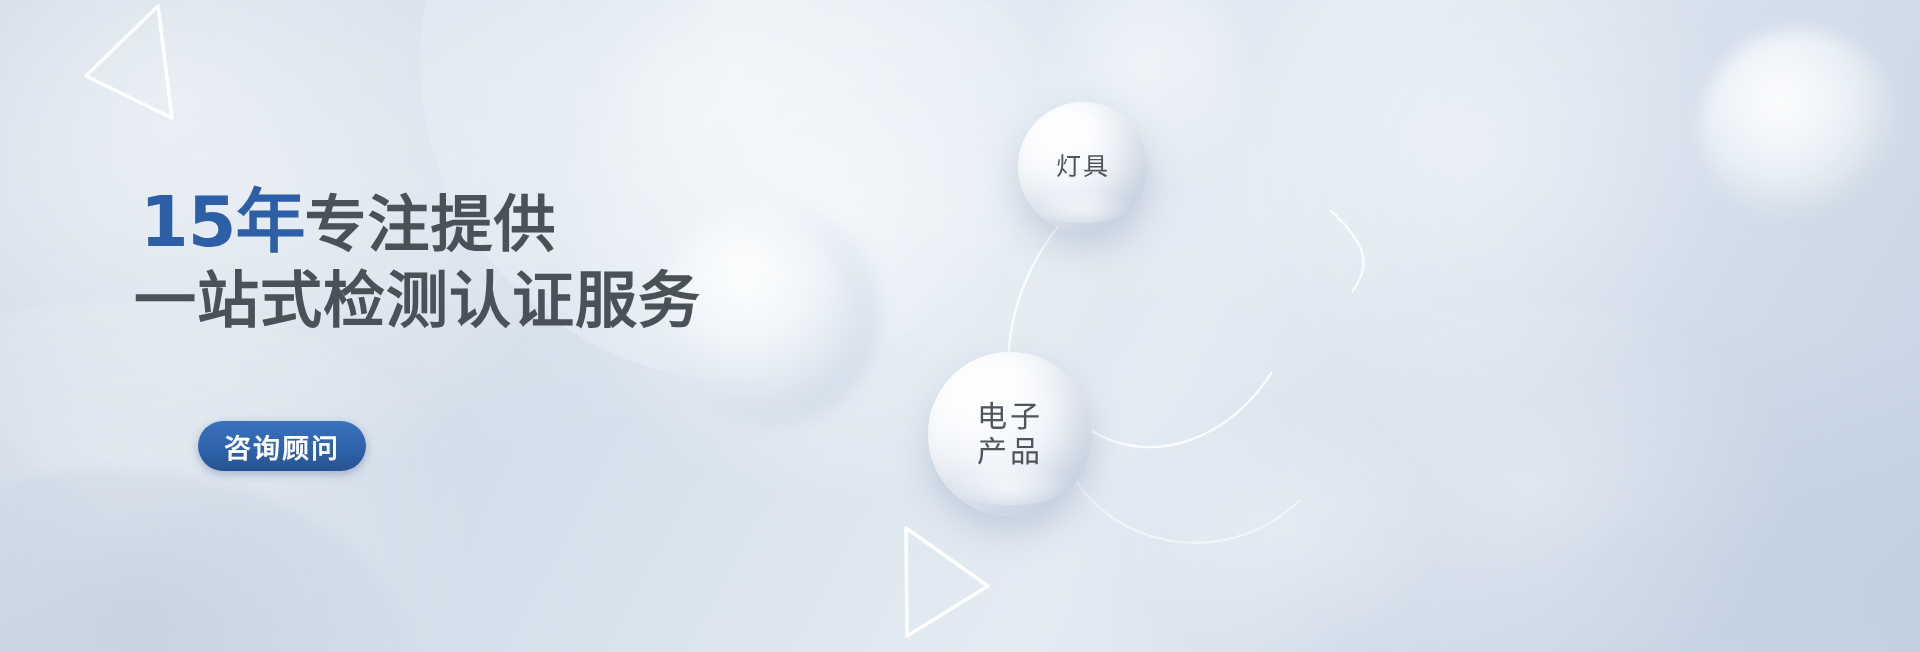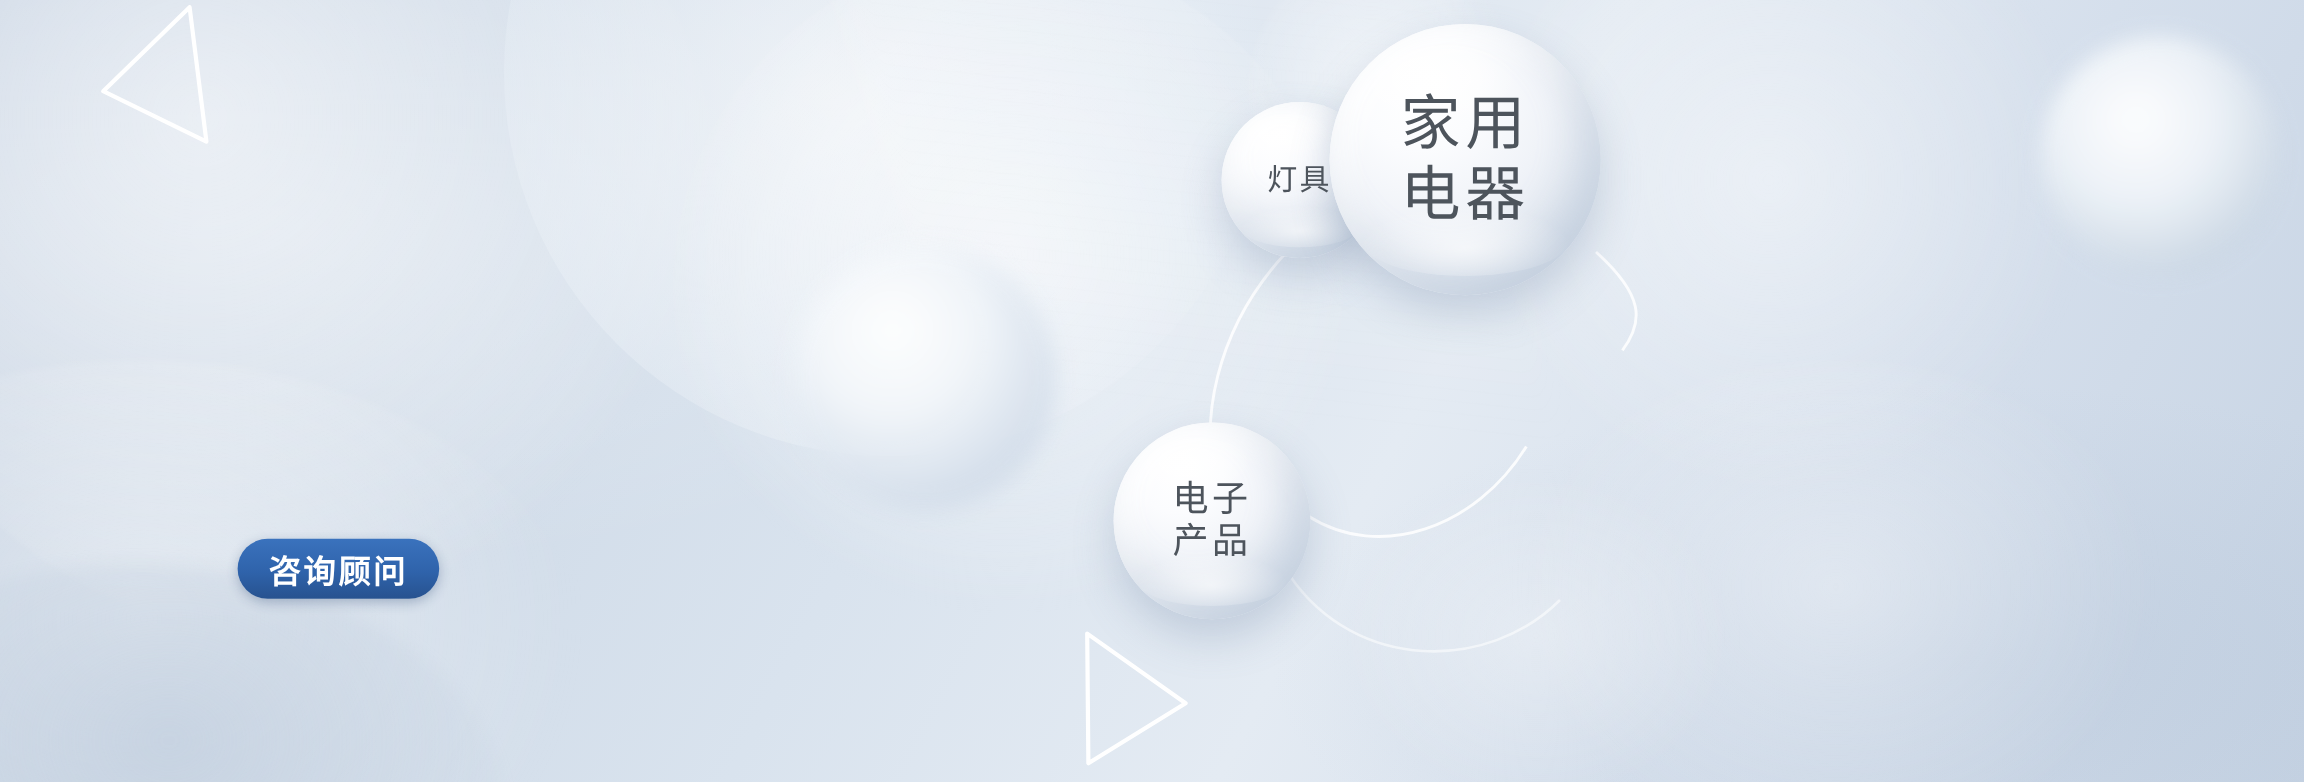--- a/index.html
+++ b/index.html
@@ -112,21 +112,21 @@
     font-family:"DejaVu Sans","Liberation Sans",sans-serif;
     font-weight:700;
   }
   .hl-num{
     font-size:70px;
     letter-spacing:-1px;
   }
   .hl-main{color:#4b5159;}
 
   
-  .btn-row{position:absolute;left:198px;top:449px;display:flex;gap:37px;}
+  .btn-row{position:absolute;left:198px;top:421px;display:flex;gap:37px;}
   .btn{
     display:flex;align-items:center;justify-content:center;
     height:50px;padding:0 26px;
     border-radius:26px;
     background:linear-gradient(180deg,#3a72bd 0%,#2f63ab 55%,#27528f 100%);
     color:#ffffff;
     font-family:"DejaVu Sans","Liberation Sans",sans-serif;
     font-size:27px;font-weight:700;letter-spacing:2px;
     box-shadow:0 3px 10px rgba(32,64,110,.30);
     border:none;cursor:pointer;white-space:nowrap;
@@ -161,21 +161,21 @@
   .sphere::before{ 
     content:"";position:absolute;
     left:12%;bottom:7%;width:76%;height:26%;
     border-radius:50%;
     background:radial-gradient(ellipse at 50% 60%, rgba(255,255,255,.60), rgba(255,255,255,0) 72%);
     pointer-events:none;
   }
   .sphere span{position:relative;z-index:2;display:block;line-height:1.18;}
 
   .sph-lamp{
-    left:118px;top:85px;width:130px;height:130px;
+    left:118px;top:102px;width:130px;height:130px;
     font-size:25px;letter-spacing:2px;justify-content:center;
   }
   .sph-appliance{
     left:208px;top:20px;width:226px;height:226px;
     font-size:50px;letter-spacing:4px;
   }
   .sph-eu{
     left:338px;top:272px;width:226px;height:226px;
     font-size:44px;letter-spacing:4px;
   }
@@ -209,42 +209,44 @@
       <path d="M88 4 L16 74 L102 116 Z" stroke="#ffffff" stroke-width="3.5" fill="none" stroke-linejoin="round"></path>
     </svg>
   </div>
 
   <div class="tri tri-bottom">
     <svg width="120" height="134" viewBox="0 0 120 134" fill="none" aria-hidden="true">
       <path d="M22 20 L104 78 L23 128 Z" stroke="#ffffff" stroke-width="3.5" fill="none" stroke-linejoin="round"></path>
     </svg>
   </div>
 
+  <div class="copy">
+    <div class="headline line1">
+      <span class="hl-accent hl-num">15年</span><span class="hl-main">专注提供</span>
+    </div>
+    <div class="headline line2 hl-main">一站式检测认证服务</div>
+  </div>
 
   <div class="btn-row">
     <button class="btn">咨询顾问</button>
   </div>
 
   <div class="cluster">
 
     <svg class="connector" width="1020" height="652" viewBox="0 0 1020 652" fill="none" aria-hidden="true">
       <path d="M182 200 C 110 270, 96 360, 118 418" stroke="#ffffff" stroke-width="2.4" fill="none" opacity="0.85"></path>
       <path d="M190 430 C 250 468, 330 440, 372 372" stroke="#ffffff" stroke-width="2.4" fill="none" opacity="0.85"></path>
       <path d="M430 210 C 470 246, 470 268, 452 292" stroke="#ffffff" stroke-width="2.4" fill="none" opacity="0.85"></path>
       <path d="M175 480 C 230 560, 340 560, 400 500" stroke="#ffffff" stroke-width="2.2" fill="none" opacity="0.55"></path>
     </svg>
 
     <div class="sphere sph-lamp">
       <span>灯具</span>
     </div>
 
-    <div class="sphere sph-appliance">
-      <span>家用</span>
-      <span>电器</span>
-    </div>
 
 
     <div class="sphere sph-electronics">
       <span>电子</span>
       <span>产品</span>
     </div>
 
   </div>
 
 </div>

